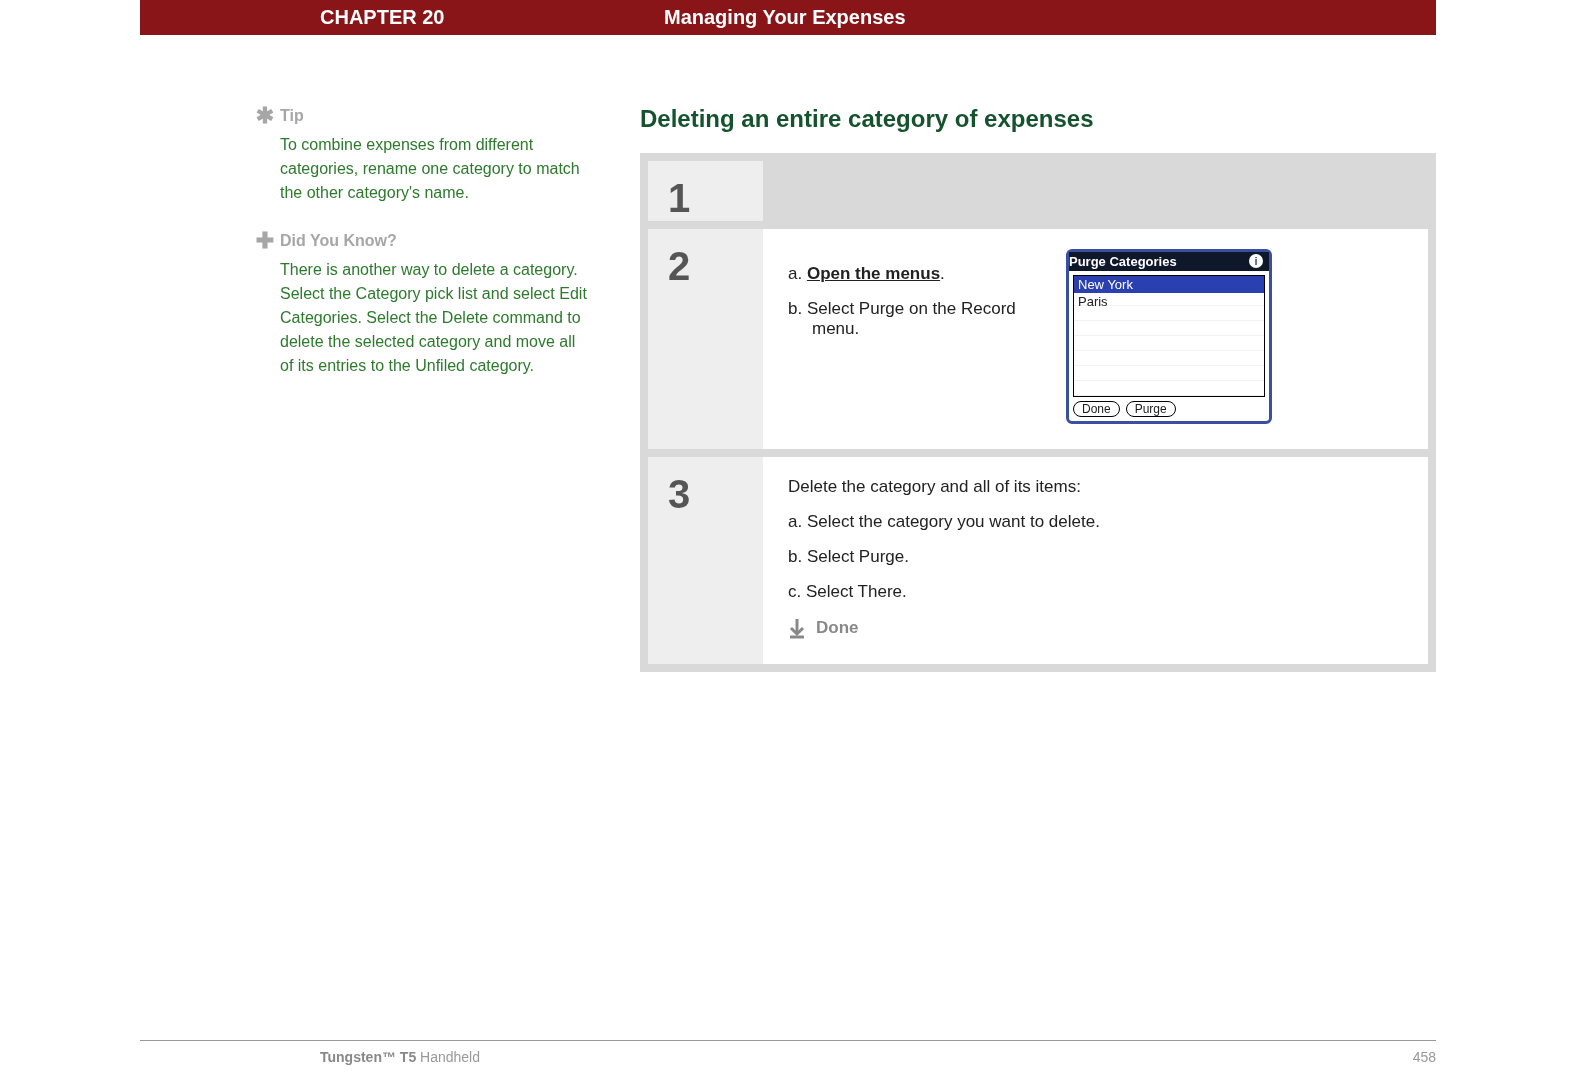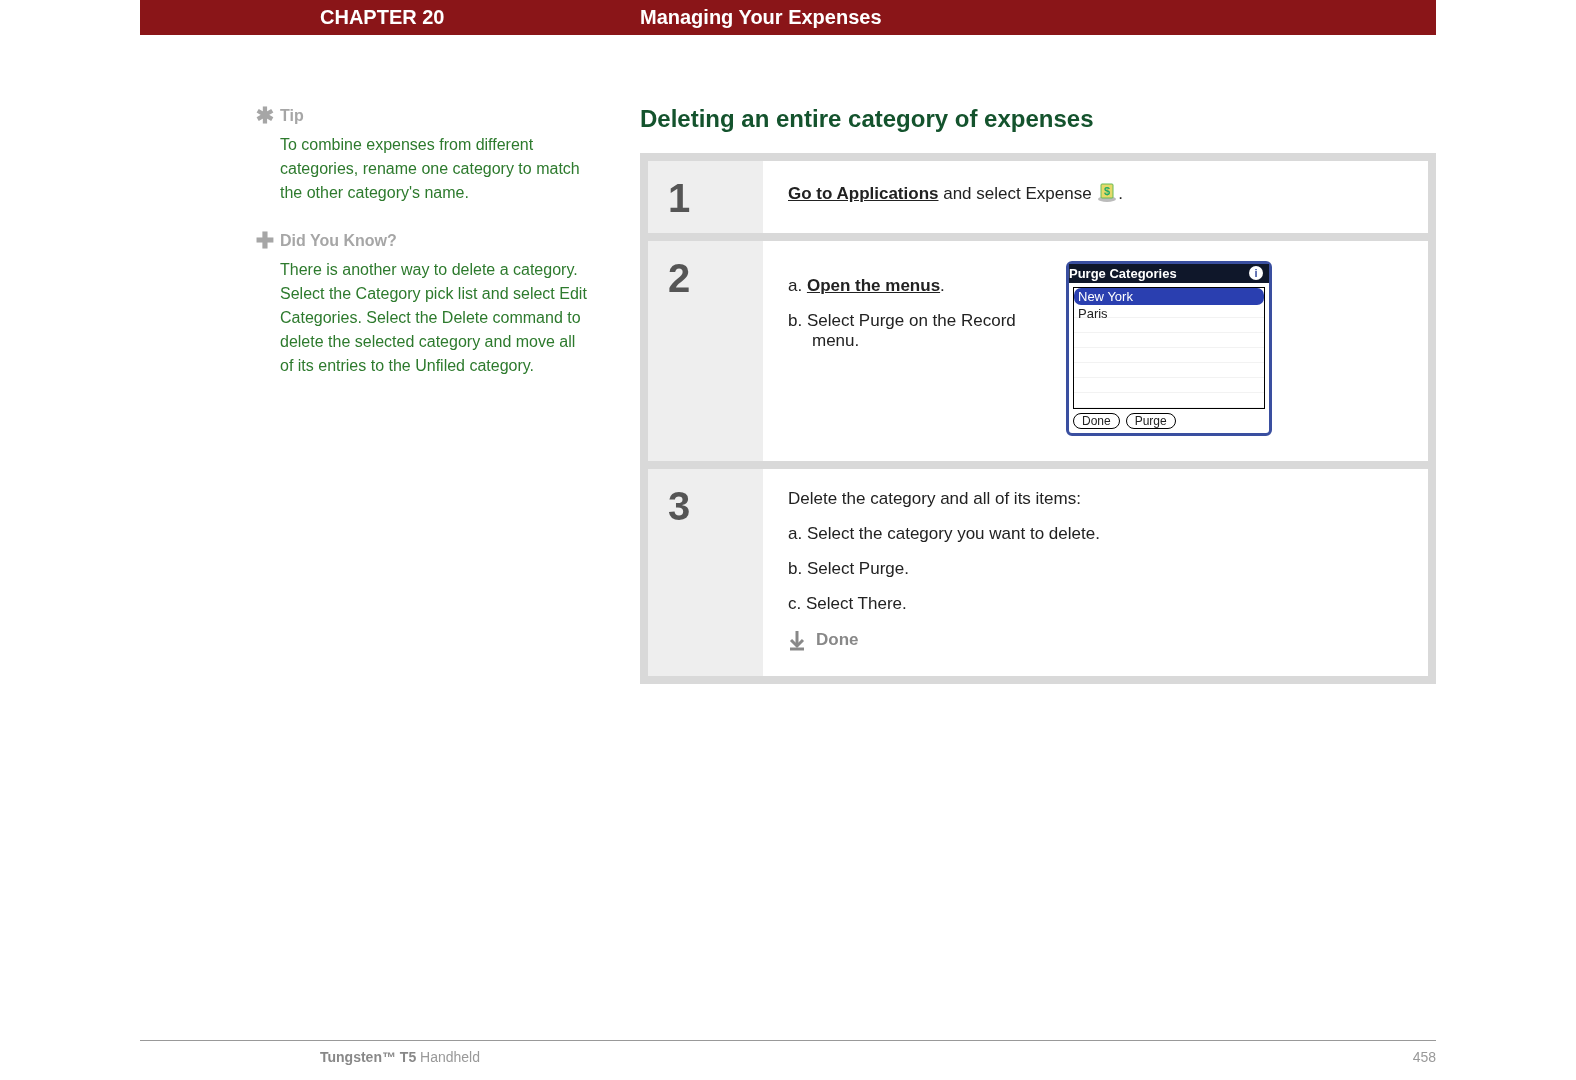--- a/index.html
+++ b/index.html
@@ -1,19 +1,19 @@
 <!DOCTYPE html>
 <html><head>
 <meta charset="utf-8">
 <style>
   html,body{margin:0;padding:0;background:#fff;font-family:Arial,Helvetica,sans-serif;color:#222;}
   .page{width:1296px;height:1080px;margin:0 auto;position:relative;background:#fff;}
   .hdr{background:#8a1518;height:35px;width:100%;display:flex;align-items:center;color:#fff;font-size:20px;}
   .hdr .chapter{font-weight:700;margin-left:180px;width:320px;}
-  .hdr .title{font-weight:700;}
+  .hdr .title{font-weight:700;margin-left:24px;}
   .main{display:flex;margin-top:70px;}
   .sidebar{width:310px;margin-left:140px;}
   .note{margin-bottom:25px;}
   .note-head{color:#a6a6a6;font-weight:700;font-size:16px;display:flex;align-items:center;margin-bottom:6px;}
   .note-head .nicon{width:30px;text-align:center;font-size:22px;line-height:1;margin-left:-30px;margin-right:0;}
   .note-body{color:#2d7a2d;font-size:16px;line-height:1.5;}
   .content{flex:1;margin-left:50px;}
   .section-title{color:#14532d;font-weight:700;font-size:24px;margin-bottom:20px;}
   .steps{background:#d9d9d9;padding:8px;}
   .step{display:flex;margin-bottom:8px;}
@@ -24,21 +24,21 @@
   .link{font-weight:700;text-decoration:underline;color:#222;}
   .sub{margin-top:15px;}
   .sub-item{padding-left:24px;text-indent:-24px;margin-bottom:15px;}
   .done-row{display:flex;align-items:center;font-weight:700;color:#888;margin-top:10px;}
   .done-row svg{margin-right:10px;}
   .palm{border:3px solid #3a4fa0;border-radius:6px;width:200px;background:#fff;margin-left:18px;}
   .palm-title{background:#0f172a;color:#fff;font-weight:700;text-align:left;font-size:13px;padding:2px 0;position:relative;font-family:'Arial',sans-serif;}
   .palm-title .info{position:absolute;right:6px;top:2px;width:14px;height:14px;border-radius:50%;background:#fff;color:#3a4fa0;font-size:11px;font-weight:700;display:flex;align-items:center;justify-content:center;}
   .palm-list{border:1px solid #000;margin:4px;height:120px;background:repeating-linear-gradient(#fff,#fff 14px,#f2f2f2 14px,#f2f2f2 15px);}
   .palm-item{font-size:13px;padding:1px 4px;font-family:Arial,sans-serif;}
-  .palm-sel{background:#2a3fb0;color:#fff;border-radius:7px;}
+  .palm-sel{background:#2a3fb0;color:#fff;}
   .palm-btns{margin:4px;display:flex;gap:6px;}
   .palm-btn{border:1px solid #000;border-radius:10px;padding:0 8px;font-size:12px;background:#fff;font-family:Arial,sans-serif;}
   .exp-icon{display:inline-block;vertical-align:middle;}
   .footer{position:absolute;bottom:15px;left:0;right:0;border-top:1px solid #999;padding:8px 0 0 0;display:flex;color:#999;font-size:14px;}
   .footer .prod{margin-left:180px;}
   .footer .prod b{color:#888;}
   .footer .pg{margin-left:auto;margin-right:0;}
 </style>
 </head>
 <body>
@@ -67,32 +67,20 @@
       </div>
     </div>
 
     <div class="content">
       <div class="section-title">Deleting an entire category of expenses</div>
 
       <div class="steps">
 
         <div class="step">
           <div class="stepnum">1</div>
-          <div class="stepbody">
-            <div class="left">
-              <span class="link">Go to Applications</span><span> and select Expense </span>
-              <span class="exp-icon">
-                <svg width="22" height="22" viewBox="0 0 22 22">
-                    <ellipse cx="11" cy="18" rx="9" ry="3" fill="#bbb"></ellipse>
-                    <rect x="5" y="3" width="12" height="14" rx="1" fill="#e6d96a" stroke="#6b5" stroke-width="1"></rect>
-                    <text x="11" y="14" text-anchor="middle" font-size="11" fill="#2a6" font-weight="bold">$</text>
-                  </svg>
-              </span><span>.</span>
-            </div>
-          </div>
         </div>
 
         <div class="step">
           <div class="stepnum">2</div>
           <div class="stepbody">
             <div class="left" style="max-width:260px;">
               <div class="sub">
                 <div class="sub-item">
                   <span>a.  </span><span class="link">Open the menus</span><span>.</span>
                 </div>

